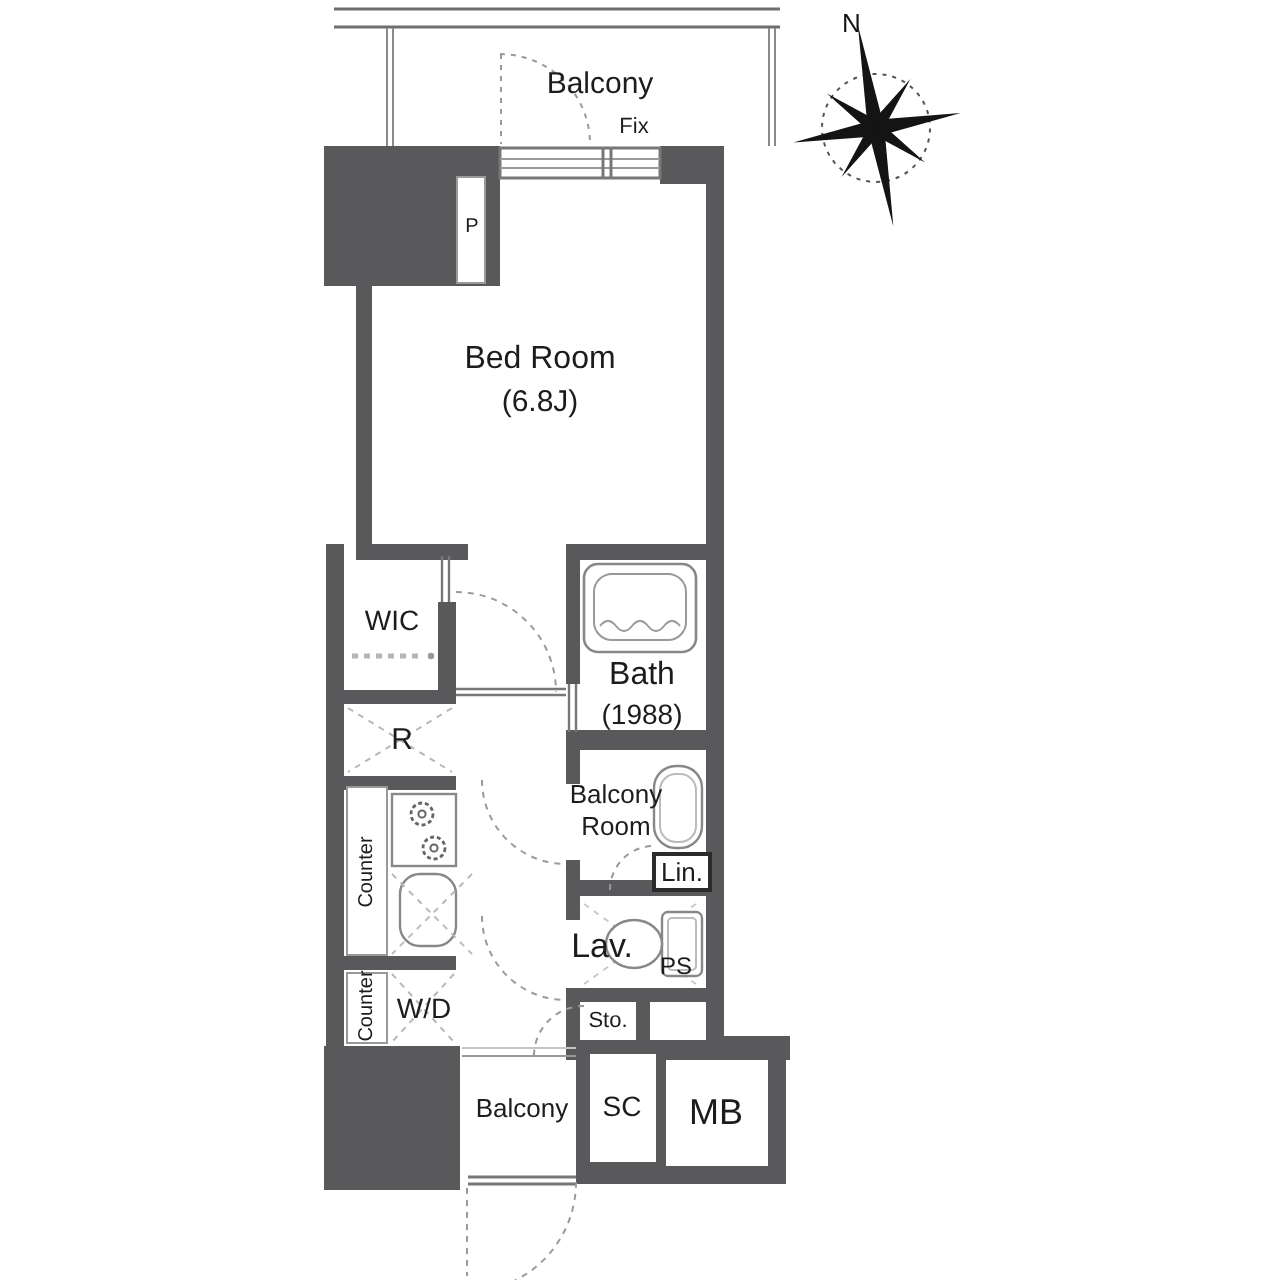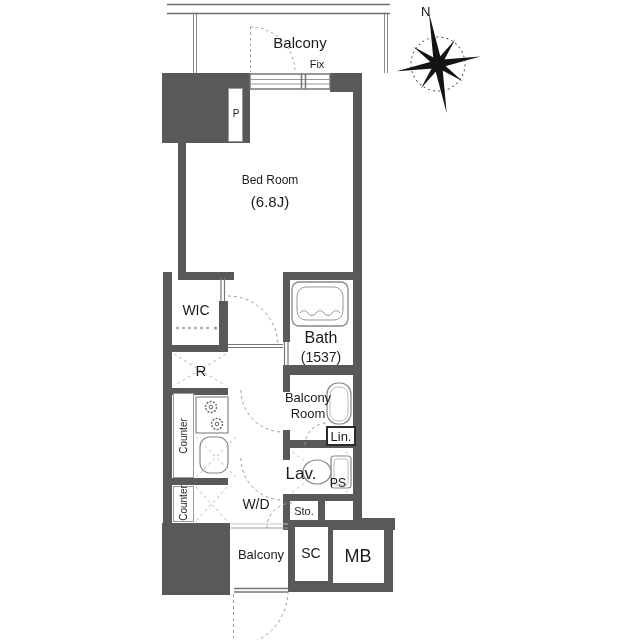--- a/index.html
+++ b/index.html
@@ -192,39 +192,39 @@
         </g>
       </g>
       <text x="421" y="16" font-size="13" fill="#141414">N</text>
     </g>
   </svg>
 
   <div class="lbl" style="left:280px;top:42px;font-size:15px;margin-left:20px;">Balcony</div>
   <div class="lbl" style="left:317px;top:64px;font-size:11px;">Fix</div>
   <div class="lbl" style="left:236px;top:114px;font-size:10px;">P</div>
 
-  <div class="lbl" style="left:270px;top:180px;font-size:12px;">Bed Room</div>
+  <div class="lbl" style="left:270px;top:180px;font-size:16px;">Bed Room</div>
   <div class="lbl" style="left:270px;top:201px;font-size:15px;">(6.8J)</div>
 
   <div class="lbl" style="left:196px;top:310px;font-size:14px;">WIC</div>
 
   <div class="lbl" style="left:321px;top:338px;font-size:16px;">Bath</div>
-  <div class="lbl" style="left:321px;top:357px;font-size:14px;">(1537)</div>
+  <div class="lbl" style="left:321px;top:357px;font-size:14px;">(1988)</div>
 
   <div class="lbl" style="left:201px;top:370px;font-size:15px;">R</div>
 
   <div class="lbl rot" style="left:184px;top:436px;font-size:10px;">Counter</div>
   <div class="lbl rot" style="left:184px;top:503px;font-size:10px;">Counter</div>
 
   <div class="lbl" style="left:308px;top:397px;font-size:13px;">Balcony</div>
   <div class="lbl" style="left:308px;top:413px;font-size:13px;">Room</div>
 
   <div class="lbl" style="left:341px;top:436px;font-size:13px;">Lin.</div>
   <div class="lbl" style="left:301px;top:473px;font-size:17px;">Lav.</div>
-  <div class="lbl" style="left:212px;top:504px;font-size:14px;margin-left:44px;">W/D</div>
+  <div class="lbl" style="left:212px;top:504px;font-size:14px;">W/D</div>
   <div class="lbl" style="left:304px;top:511px;font-size:11px;">Sto.</div>
   <div class="lbl" style="left:338px;top:483px;font-size:12px;">PS</div>
 
   <div class="lbl" style="left:261px;top:554px;font-size:13px;">Balcony</div>
   <div class="lbl" style="left:311px;top:553px;font-size:14px;">SC</div>
   <div class="lbl" style="left:358px;top:556px;font-size:18px;">MB</div>
 
 </div>
 
 </body></html>

